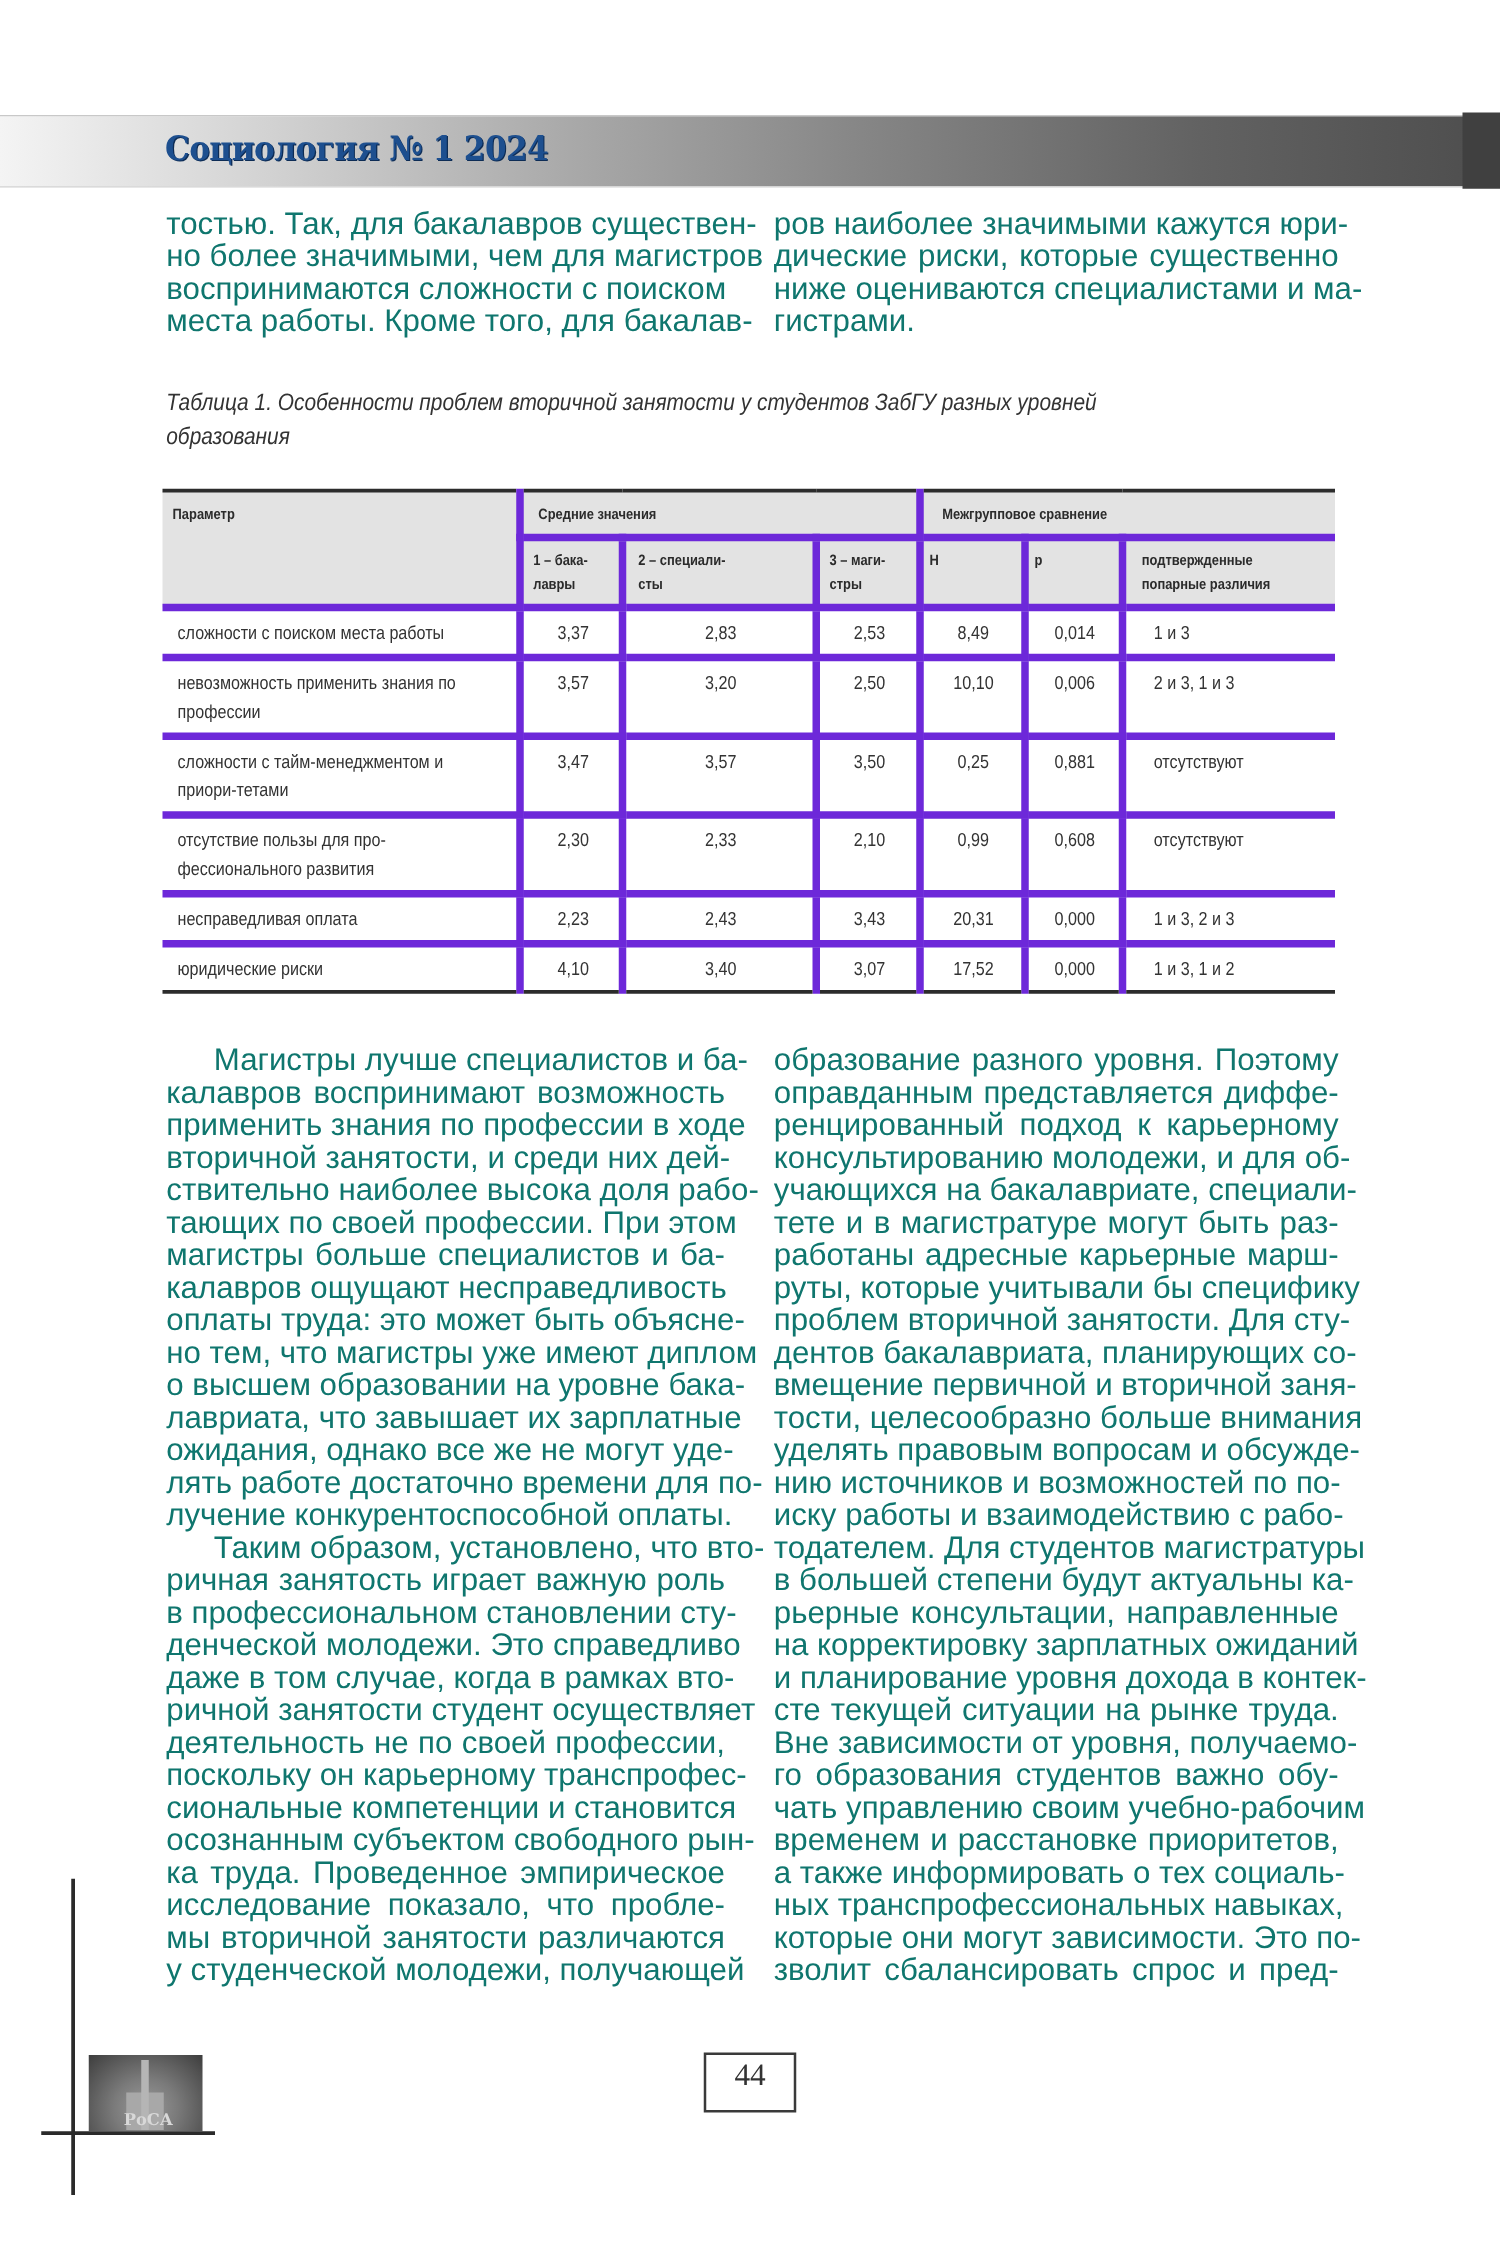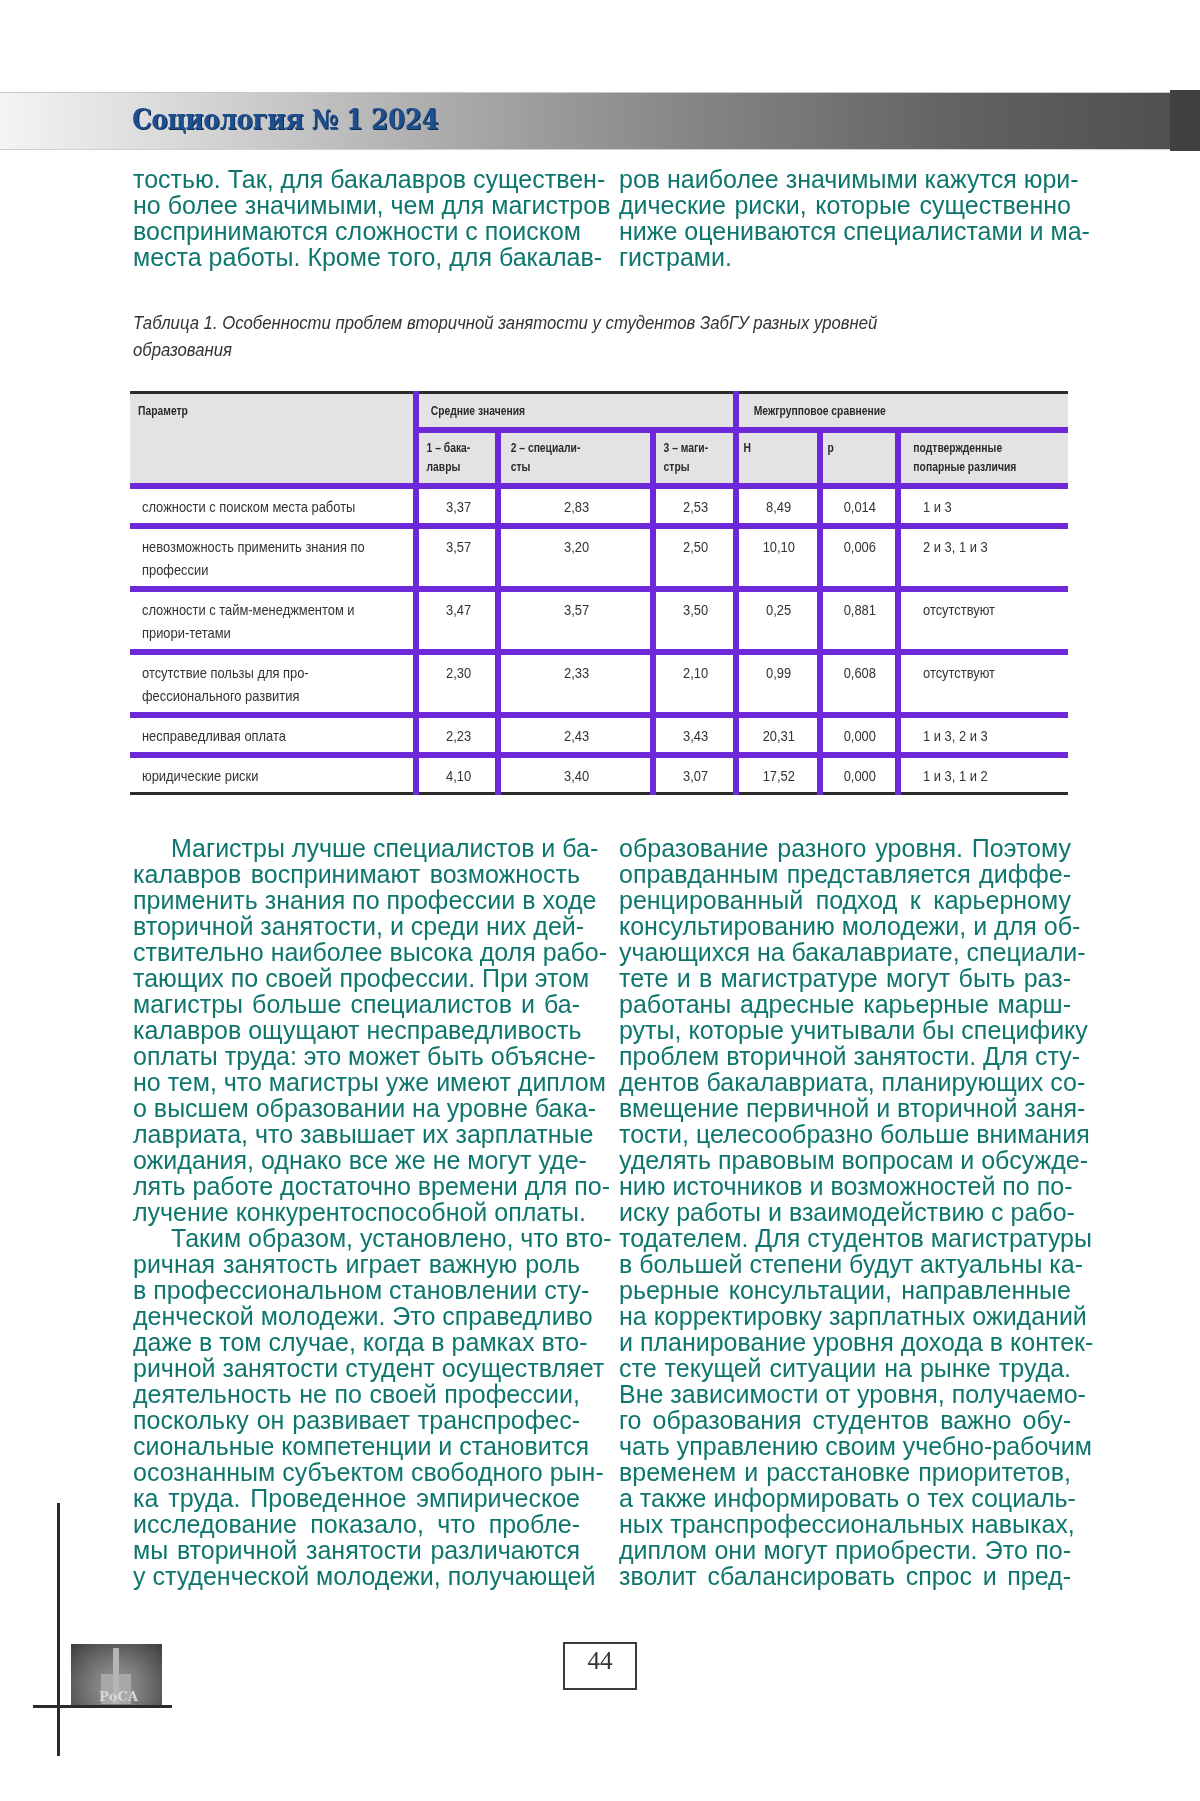--- a/index.html
+++ b/index.html
@@ -200,21 +200,21 @@
       <span class="line last">лучение конкурентоспособной оплаты.</span>
     </div>
   <div>
       <span class="line" style="padding-left: 38px;">Таким образом, установлено, что вто-</span>
       <span class="line">ричная занятость играет важную роль</span>
       <span class="line">в профессиональном становлении сту-</span>
       <span class="line">денческой молодежи. Это справедливо</span>
       <span class="line">даже в том случае, когда в рамках вто-</span>
       <span class="line">ричной занятости студент осуществляет</span>
       <span class="line">деятельность не по своей профессии,</span>
-      <span class="line">поскольку он развивает транспрофес-</span>
+      <span class="line">поскольку он карьерному транспрофес-</span>
       <span class="line">сиональные компетенции и становится</span>
       <span class="line">осознанным субъектом свободного рын-</span>
       <span class="line">ка труда. Проведенное эмпирическое</span>
       <span class="line">исследование показало, что пробле-</span>
       <span class="line">мы вторичной занятости различаются</span>
       <span class="line">у студенческой молодежи, получающей</span>
     </div>
 </div>
 <div class="col col-bot-right">
     <span class="line">образование разного уровня. Поэтому</span>
@@ -237,21 +237,21 @@
     <span class="line">рьерные консультации, направленные</span>
     <span class="line">на корректировку зарплатных ожиданий</span>
     <span class="line">и планирование уровня дохода в контек-</span>
     <span class="line">сте текущей ситуации на рынке труда.</span>
     <span class="line">Вне зависимости от уровня, получаемо-</span>
     <span class="line">го образования студентов важно обу-</span>
     <span class="line">чать управлению своим учебно-рабочим</span>
     <span class="line">временем и расстановке приоритетов,</span>
     <span class="line">а также информировать о тех социаль-</span>
     <span class="line">ных транспрофессиональных навыках,</span>
-    <span class="line">диплом они могут приобрести. Это по-</span>
+    <span class="line">которые они могут зависимости. Это по-</span>
     <span class="line">зволит сбалансировать спрос и пред-</span>
   </div>
 
 <div class="crop-v"></div>
 <div class="logo">
   <div class="tower-base"></div>
   <div class="tower"></div>
   <div class="logo-text">РоСА</div>
 </div>
 <div class="crop-h"></div>

